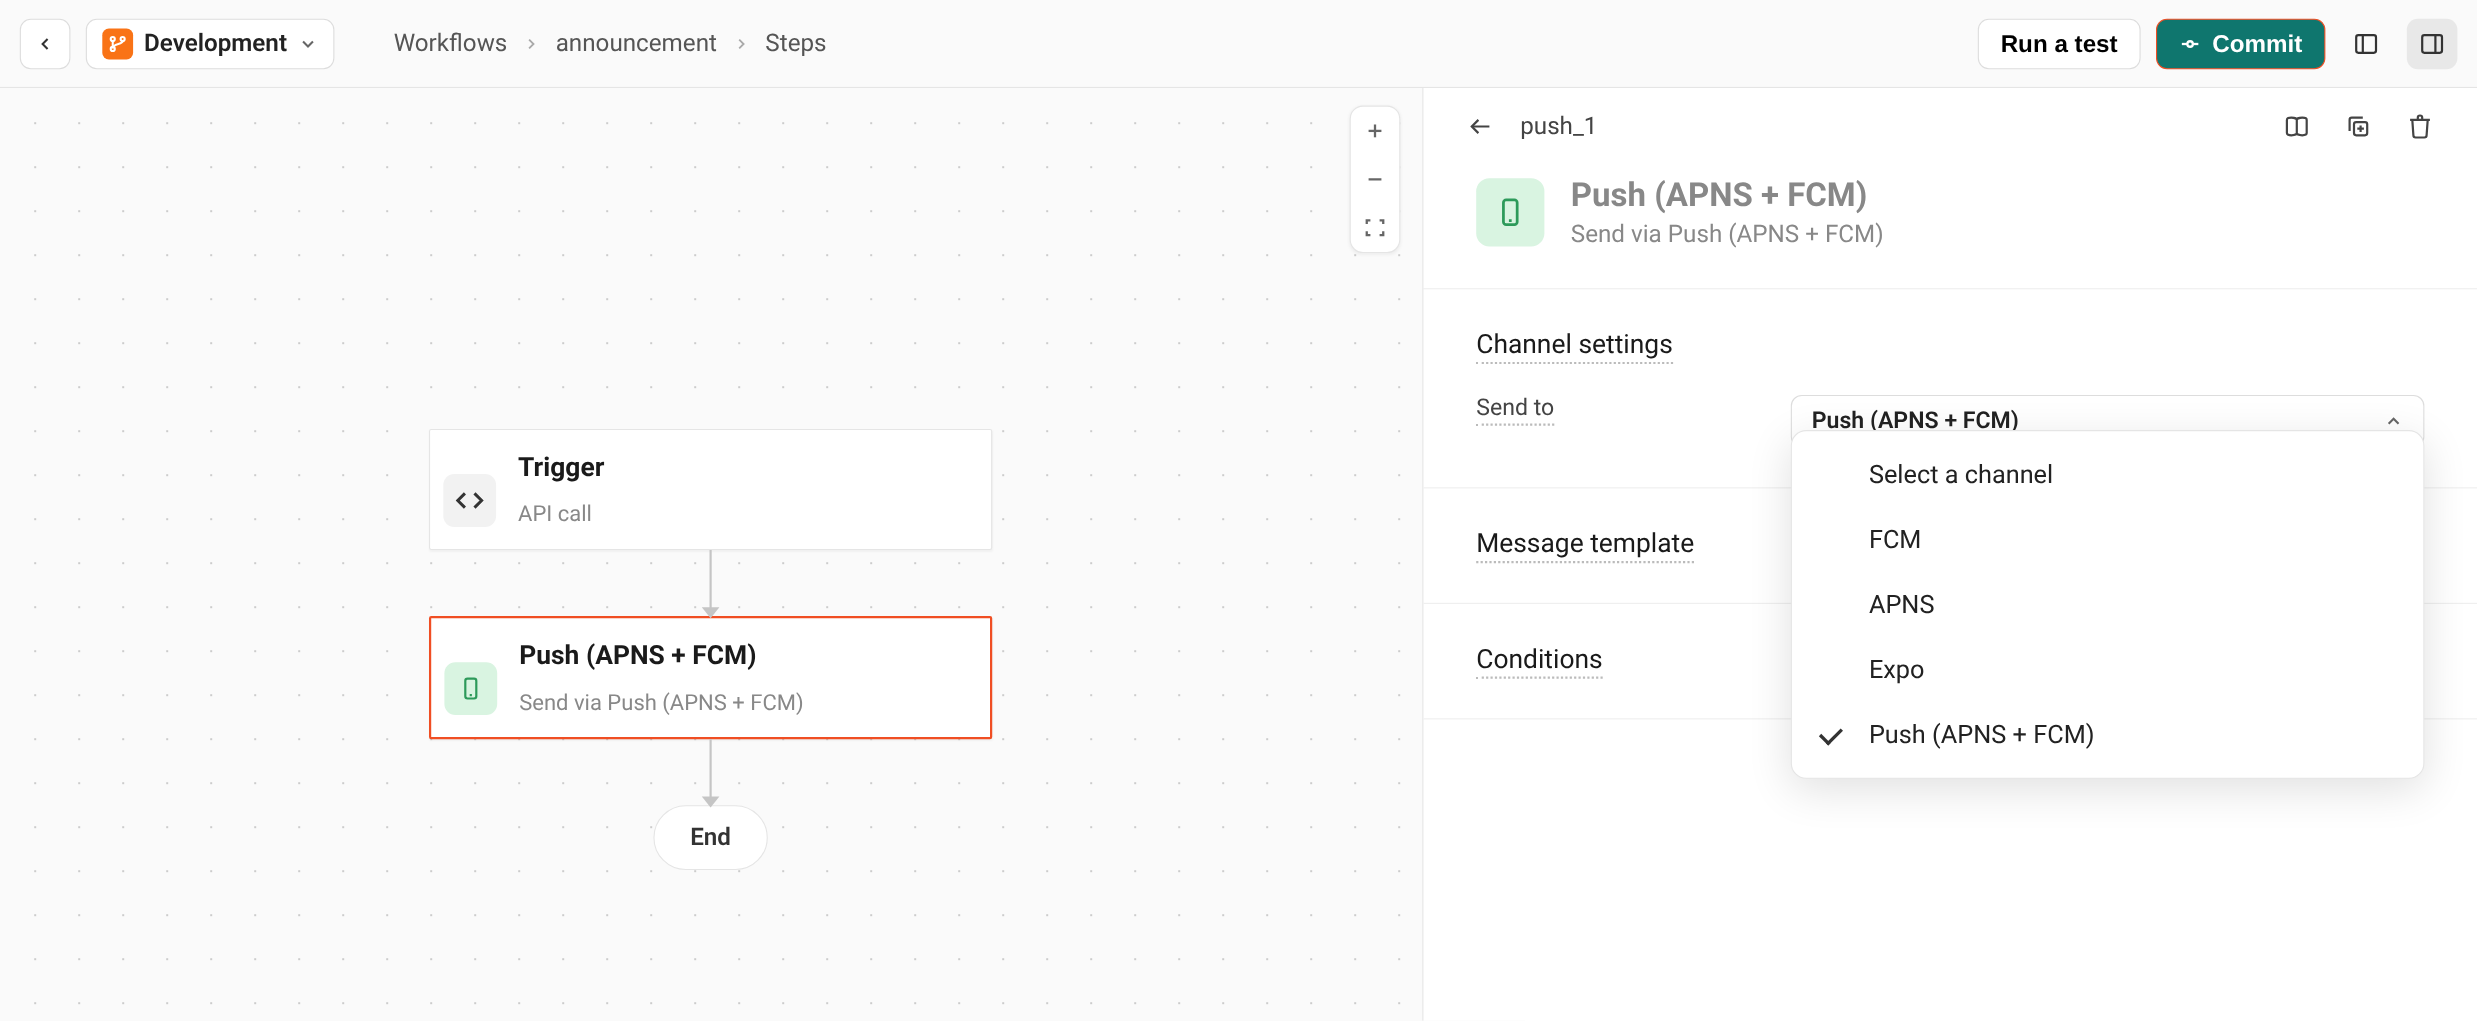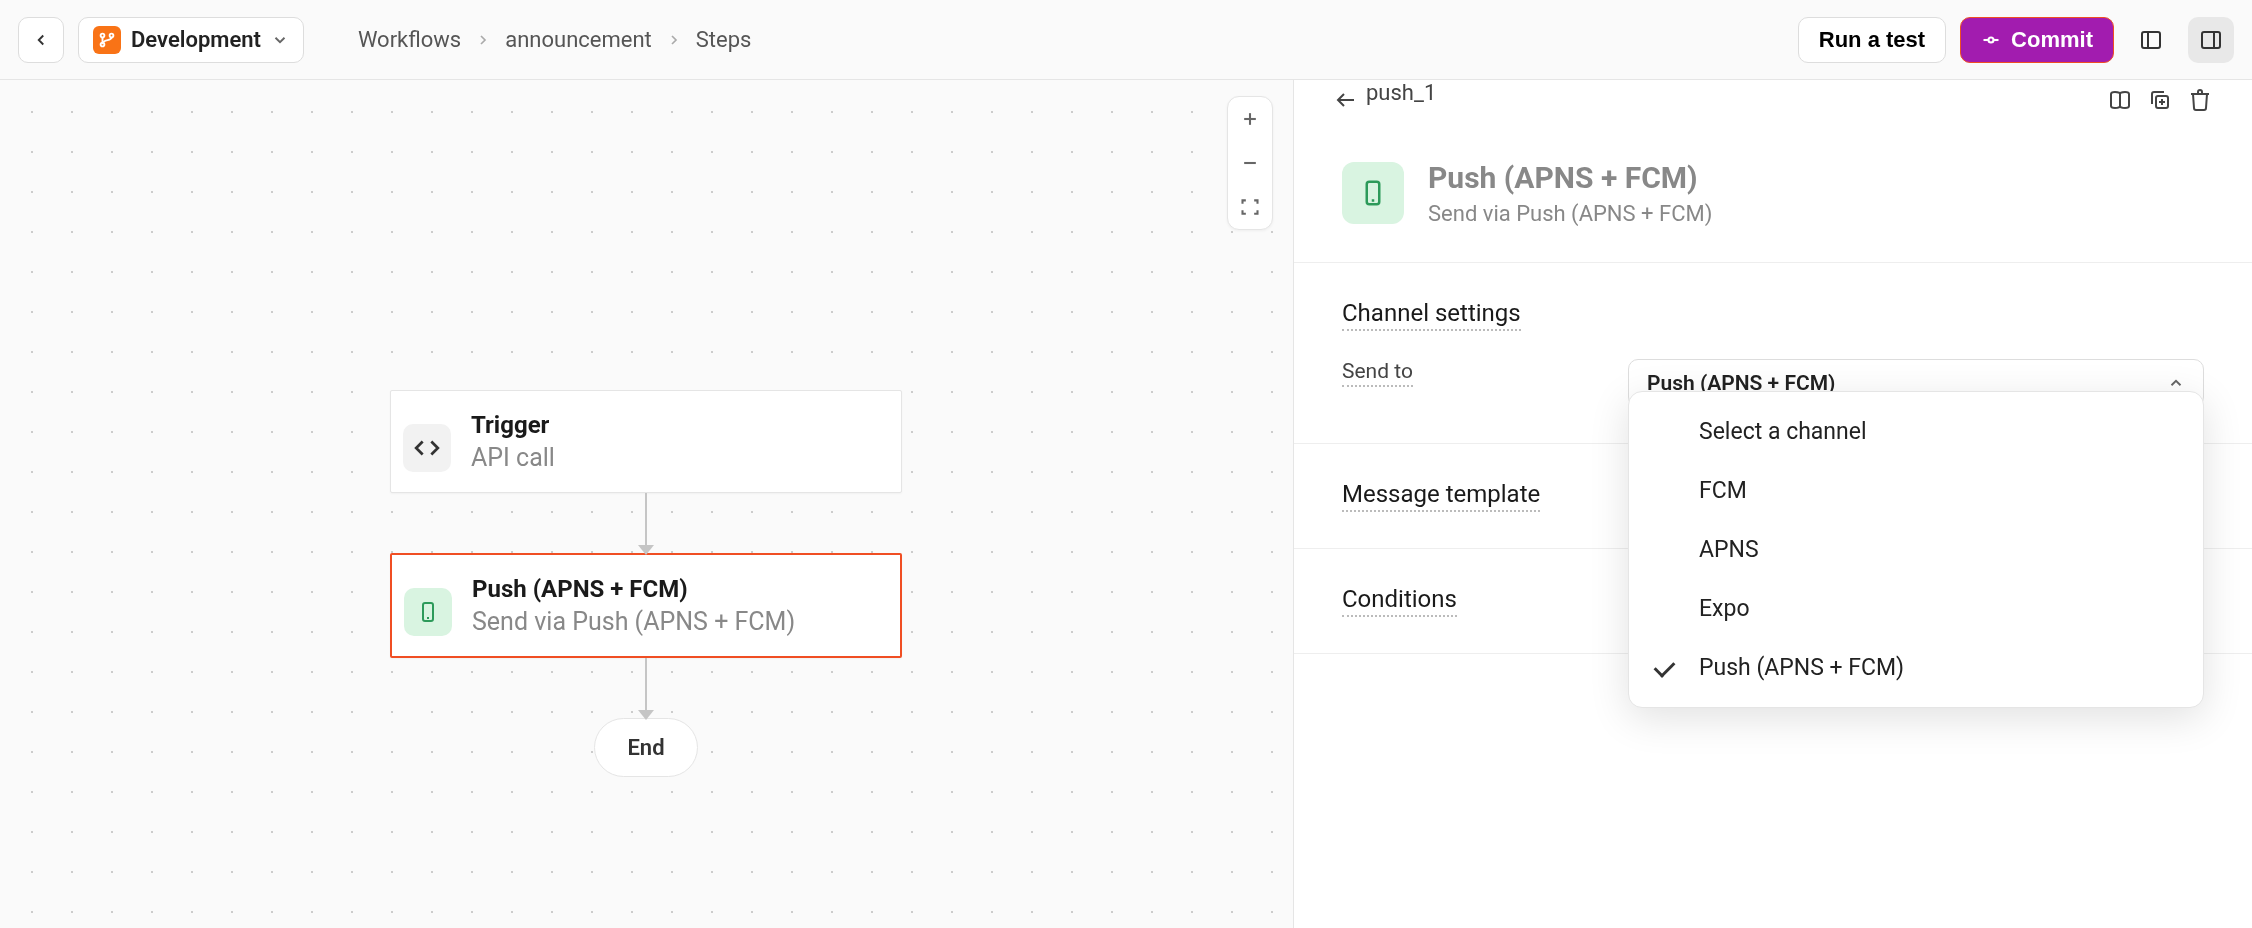--- a/index.html
+++ b/index.html
@@ -77,21 +77,21 @@
   font-size: 22px;
   font-weight: 600;
   display: flex;
   align-items: center;
   gap: 10px;
   cursor: pointer;
   border: 1px solid #ddd;
   background: #fff;
 }
 .btn-primary {
-  background: #a21caf;
+  background: #0f766e;
   border-color: #f04e23;
   color: #fff;
 }
 .icon-btn {
   width: 46px;
   height: 46px;
   border-radius: 10px;
   display: flex;
   align-items: center;
   justify-content: center;
@@ -165,21 +165,21 @@
   border-radius: 10px;
   display: flex;
   align-items: center;
   justify-content: center;
   font-size: 22px;
 }
 .node-icon.gray { background: #f2f2f2; color: #333; }
 .node-icon.green { background: #d9f4e1; color: #2d9a5a; }
 .node-text { flex: 1; }
 .node-title { font-size: 24px; font-weight: 700; color: #1a1a1a; }
-.node-sub { font-size: 25px; color: #888; margin-top: 4px; }
+.node-sub { font-size: 20px; color: #888; margin-top: 16px; }
 .connector {
   height: 60px;
   display: flex;
   align-items: center;
   justify-content: center;
   position: relative;
 }
 .connector-line {
   width: 2px;
   height: 100%;
@@ -209,22 +209,23 @@
 .panel {
   width: 958px;
   background: #fff;
   display: flex;
   flex-direction: column;
   overflow: visible;
 }
 .panel-header {
   height: 70px;
   display: flex;
-  align-items: flex-start;
+  align-items: center;
   padding: 0 32px;
+  gap: 16px;
 }
 .panel-header-title { font-size: 22px; color: #444; }
 .panel-header-spacer { flex: 1; }
 .panel-icon {
   width: 40px;
   height: 40px;
   display: flex;
   align-items: center;
   justify-content: center;
   cursor: pointer;

